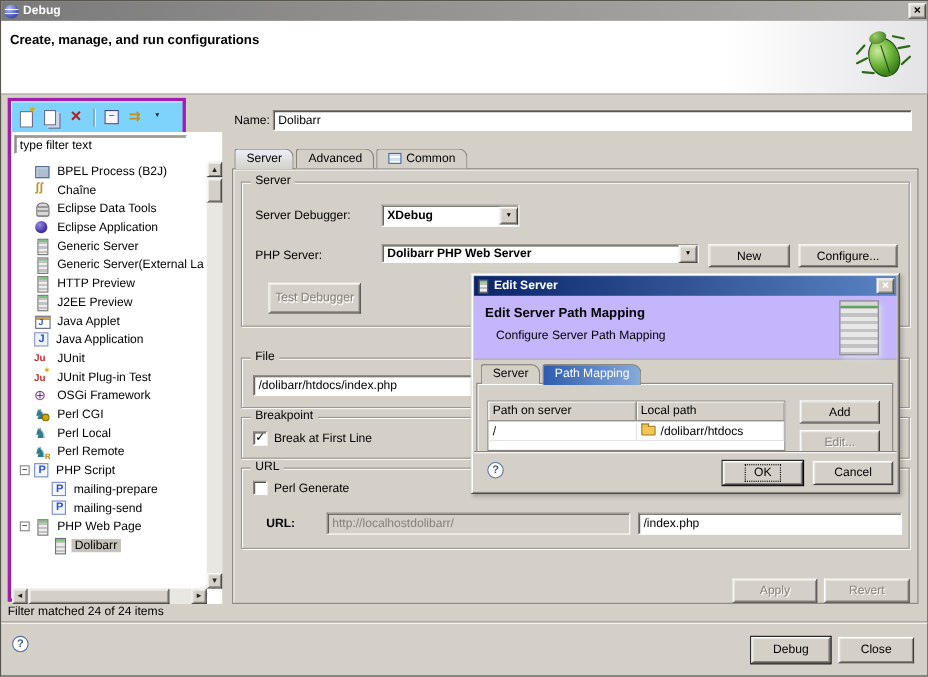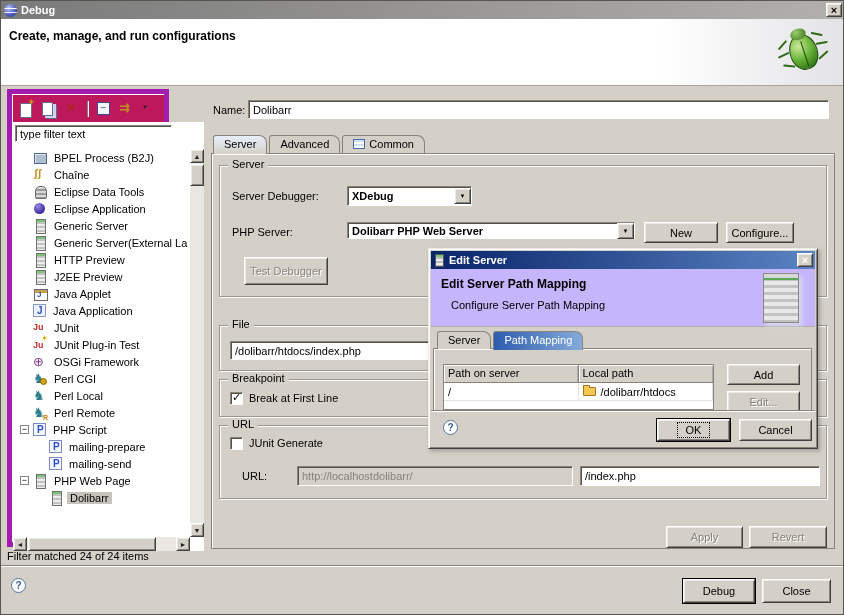--- a/index.html
+++ b/index.html
@@ -54,21 +54,21 @@
   .bug .body::after{ content:""; position:absolute; left:50%; top:6px; width:1px; height:26px; background:#1d4a0d; }
   .bug .head{ position:absolute; left:18px; top:6px; width:16px; height:11px; border-radius:50%;
     background:radial-gradient(circle at 40% 30%,#9ccf6a,#336d15); }
   .bug .leg{ position:absolute; width:12px; height:2px; background:#2c6a14; border-radius:2px; }
   .bug .l1{ left:2px; top:16px; transform:rotate(-30deg);} .bug .l2{ left:0; top:26px; transform:rotate(-8deg);}
   .bug .l3{ left:2px; top:38px; transform:rotate(24deg);} .bug .l4{ right:2px; top:16px; transform:rotate(30deg);}
   .bug .l5{ right:0; top:26px; transform:rotate(8deg);}  .bug .l6{ right:2px; top:38px; transform:rotate(-24deg);}
 
   
   .left-panel{ left:6px; top:88px; width:162px; height:458px;
-    border:5px solid #a21caf; box-shadow: inset 1px 1px 0 #fff; background:#be185d; }
+    border:3px solid #a21caf; box-shadow: inset 1px 1px 0 #fff; background:#7dd3fc; }
   .tb-row{ position:absolute; left:4px; top:4px; height:22px; display:flex; align-items:center; gap:7px; padding-left:2px; }
   .tbi{ width:16px; height:16px; position:relative; display:inline-block; }
   [data-name="new-config-icon"]::before{ content:""; position:absolute; left:2px; top:2px; width:10px; height:13px; background:#fff; border:1px solid #6a6a8a; }
   [data-name="new-config-icon"]::after{ content:"✶"; position:absolute; right:-1px; top:-4px; color:#d8a400; font-size:9px; }
   [data-name="duplicate-config-icon"]::before{ content:""; position:absolute; left:1px; top:1px; width:9px; height:12px; background:#fff; border:1px solid #6a6a8a; box-shadow:3px 2px 0 #cdd6ee, 4px 3px 0 #6a6a8a; }
   [data-name="delete-config-icon"]::before{ content:"×"; position:absolute; left:2px; top:-3px; font-size:17px; font-weight:bold; color:#b22222; }
   [data-name="toolbar-separator"]{ width:2px; height:16px; border-left:1px solid #87837b; border-right:1px solid #fff; }
   [data-name="collapse-all-icon"]::before{ content:"−"; position:absolute; left:1px; top:1px; width:11px; height:11px; border:1px solid #3a4a8c; color:#3a4a8c; font-size:10px; line-height:10px; text-align:center; background:#f4f6fc; }
   [data-name="filter-launch-icon"]::before{ content:"⇉"; position:absolute; left:0; top:-1px; font-size:13px; font-weight:bold; color:#c09020; }
   [data-name="dropdown-caret-icon"]{ width:8px; } 
@@ -365,21 +365,21 @@
       <div class="btn drop" data-name="chevron-down-icon">▼</div>
     </div>
     <span class="abs" style="left:12px; top:60px;" data-name="php-server-label">PHP Server:</span>
     <div class="combo" style="left:127px; top:56px; width:288px; height:17px;" data-name="php-server-combo">
       <span class="val">Dolibarr PHP Web Server</span>
       <div class="btn drop" data-name="chevron-down-icon">▼</div>
     </div>
     <div class="abs btn" style="left:424px; top:56px; width:74px; height:21px;" data-name="new-server-button">
         <span>New</span>
       </div>
-    <div class="abs btn" style="left:506px; top:56px; width:68px; height:21px;" data-name="configure-server-button">
+    <div class="abs btn" style="left:506px; top:56px; width:90px; height:21px;" data-name="configure-server-button">
         <span>Configure...</span>
       </div>
     <div class="abs btn disabled" style="left:24px; top:91px; width:84px; height:28px;" data-name="test-debugger-button">
         <span>Test Debugger</span>
       </div>
   </div>
 
   <div class="abs groupbox file-group" data-name="file-group">
     <span class="group-label" data-name="file-group-label">File</span>
     <div class="abs sunken" style="left:10px; top:15px; width:588px; height:19px;" data-name="file-field-wrap">
@@ -390,23 +390,23 @@
   <div class="abs groupbox bp-group" data-name="breakpoint-group">
     <span class="group-label" data-name="breakpoint-group-label">Breakpoint</span>
     <div class="abs" style="left:10px; top:12px;" data-name="break-first-line-row">
       <span class="checkbox checked" data-name="break-first-line-checkbox" id="cb-break"></span><span data-name="break-first-line-label">Break at First Line</span>
     </div>
   </div>
 
   <div class="abs groupbox url-group" data-name="url-group">
     <span class="group-label" data-name="url-group-label">URL</span>
     <div class="abs" style="left:10px; top:11px;" data-name="auto-generate-row">
-      <span class="checkbox" data-name="auto-generate-checkbox" id="cb-auto"></span><span data-name="auto-generate-label">JUnit Generate</span>
-    </div>
-    <span class="abs" style="left:22px; top:44px;" data-name="url-label">URL:</span>
+      <span class="checkbox" data-name="auto-generate-checkbox" id="cb-auto"></span><span data-name="auto-generate-label">Perl Generate</span>
+    </div>
+    <span class="abs" style="left:22px; top:44px;font-weight:bold;" data-name="url-label">URL:</span>
     <div class="abs sunken disabled" style="left:77px; top:40px; width:276px; height:20px;" data-name="url-base-field-wrap">
       <input class="field gray" data-name="url-base-input" value="http://localhostdolibarr/" style="">
     </div>
     <div class="abs sunken" style="left:360px; top:40px; width:240px; height:20px;" data-name="url-path-field-wrap">
       <input class="field" data-name="url-path-input" value="/index.php" style="">
     </div>
   </div>
 
   <div class="abs btn disabled" style="left:665px; top:525px; width:77px; height:22px;" data-name="apply-button">
       <span>Apply</span>

